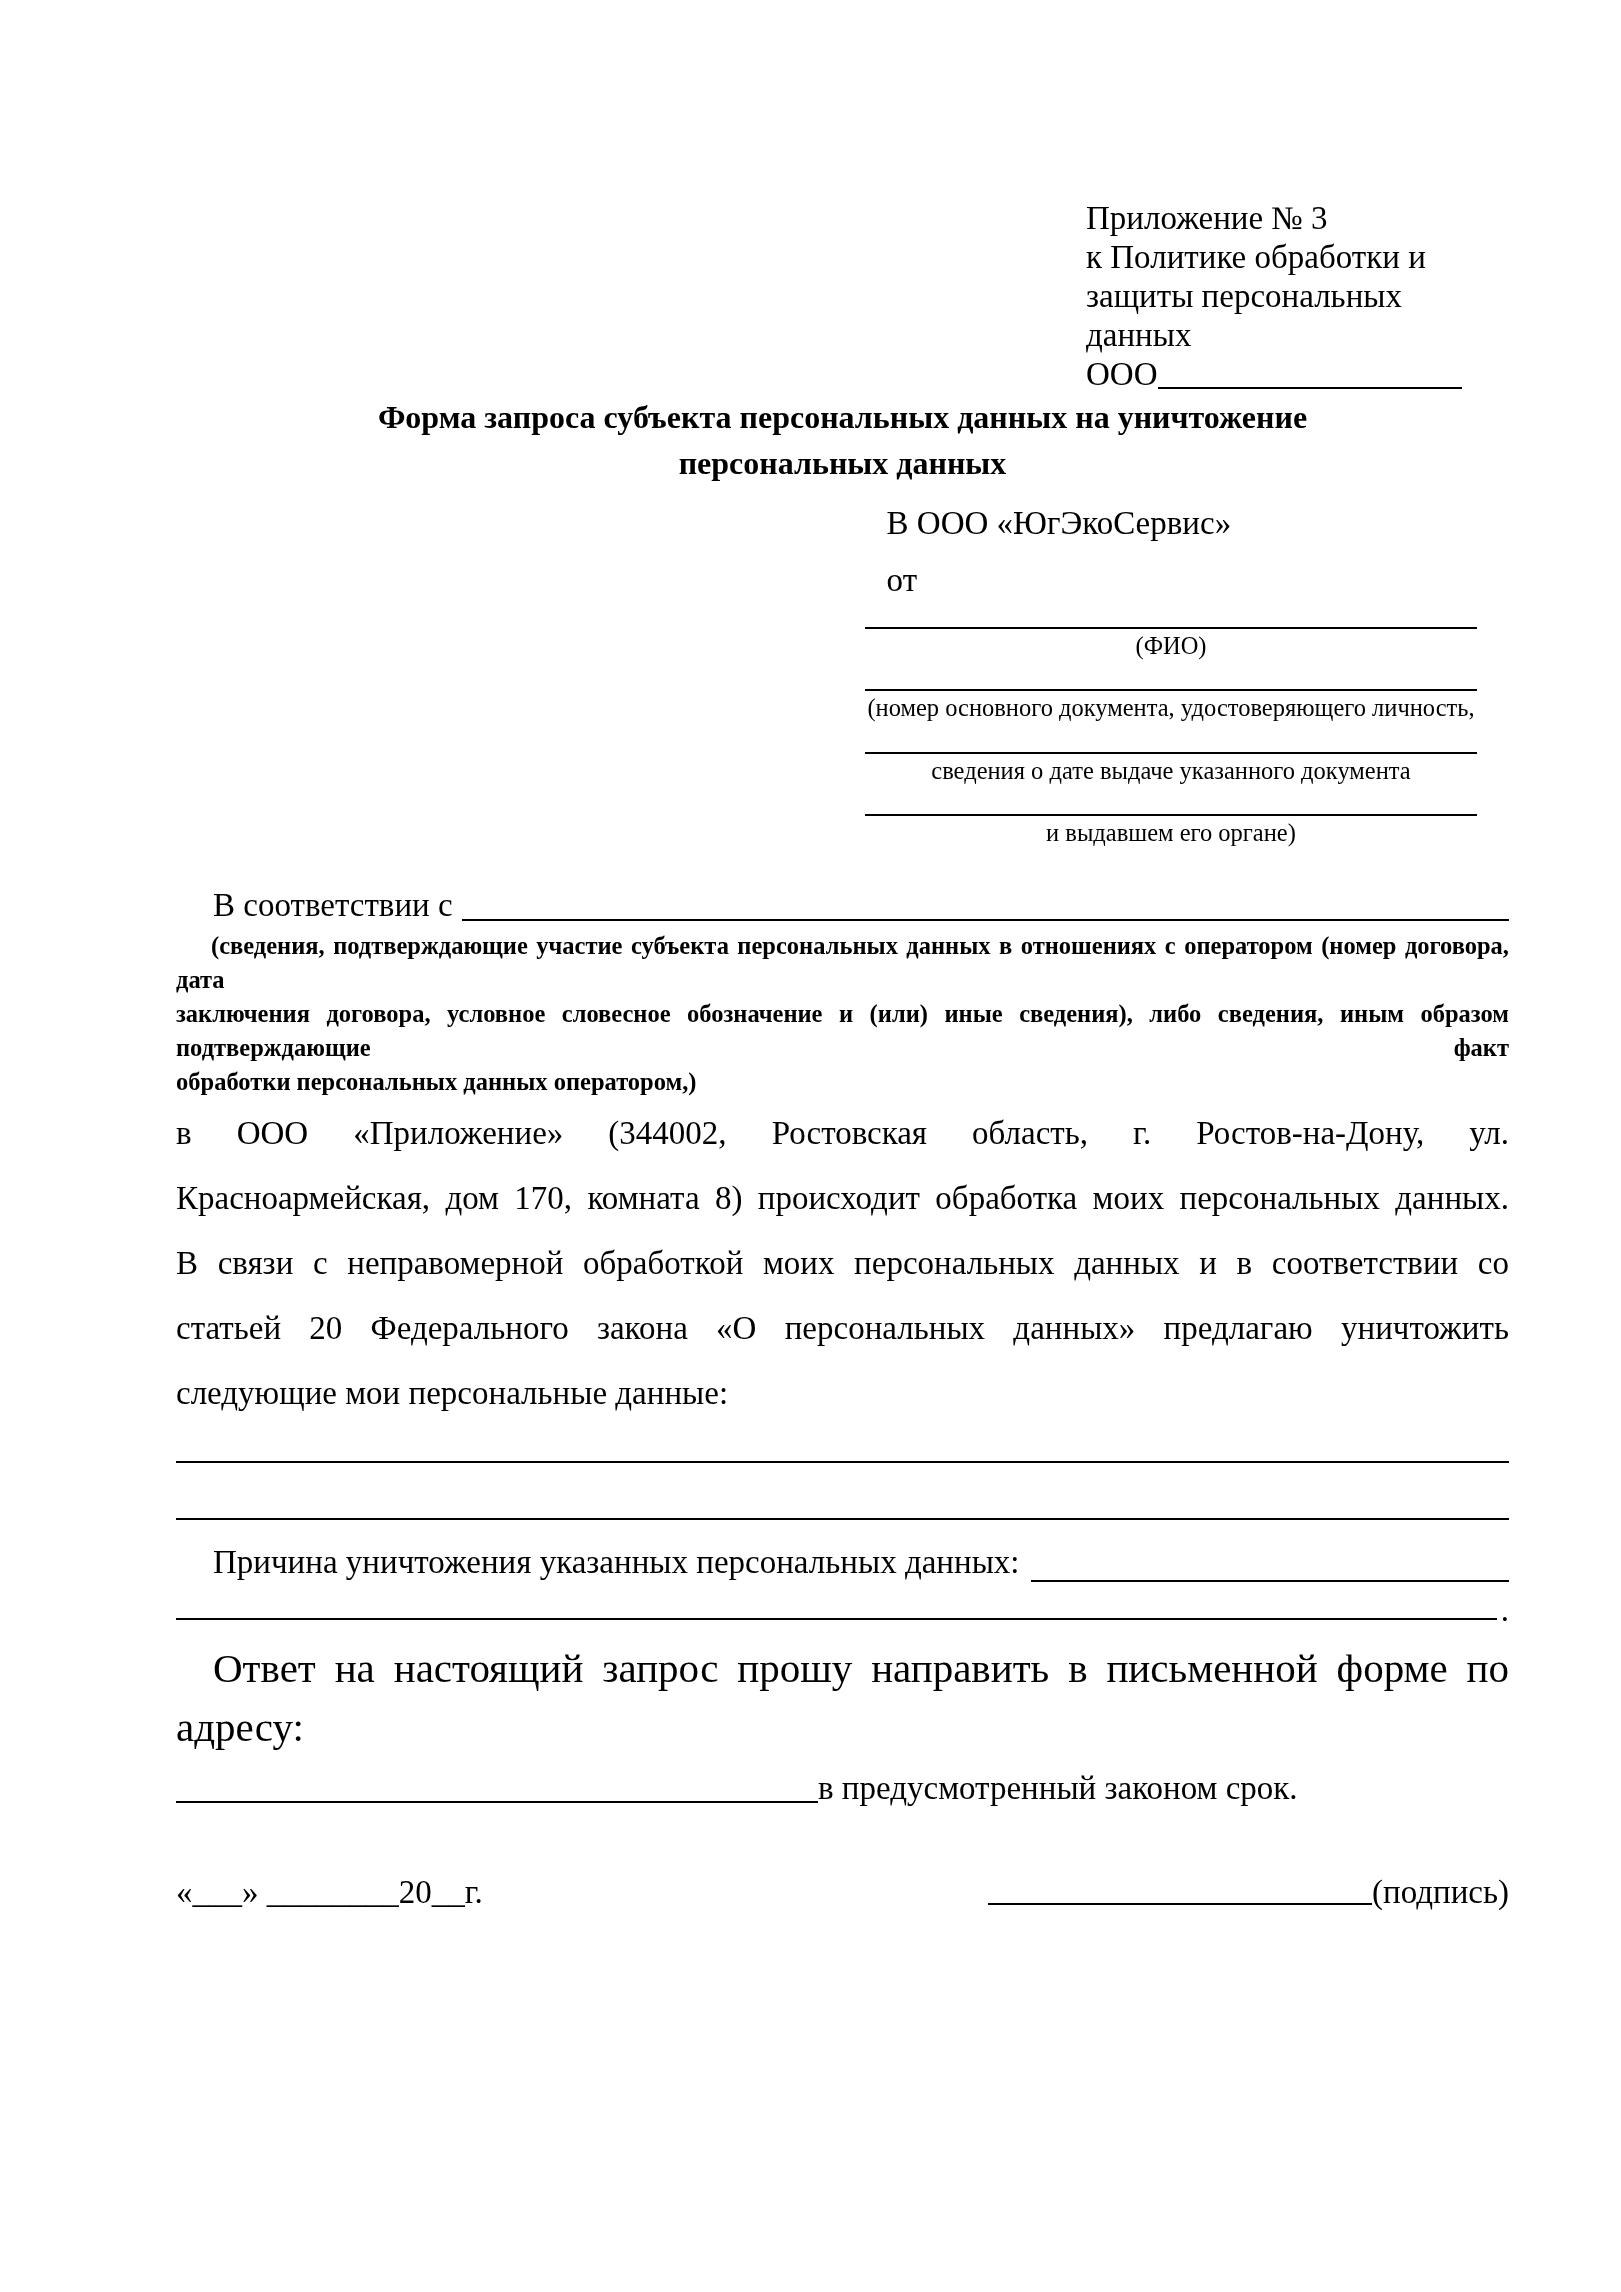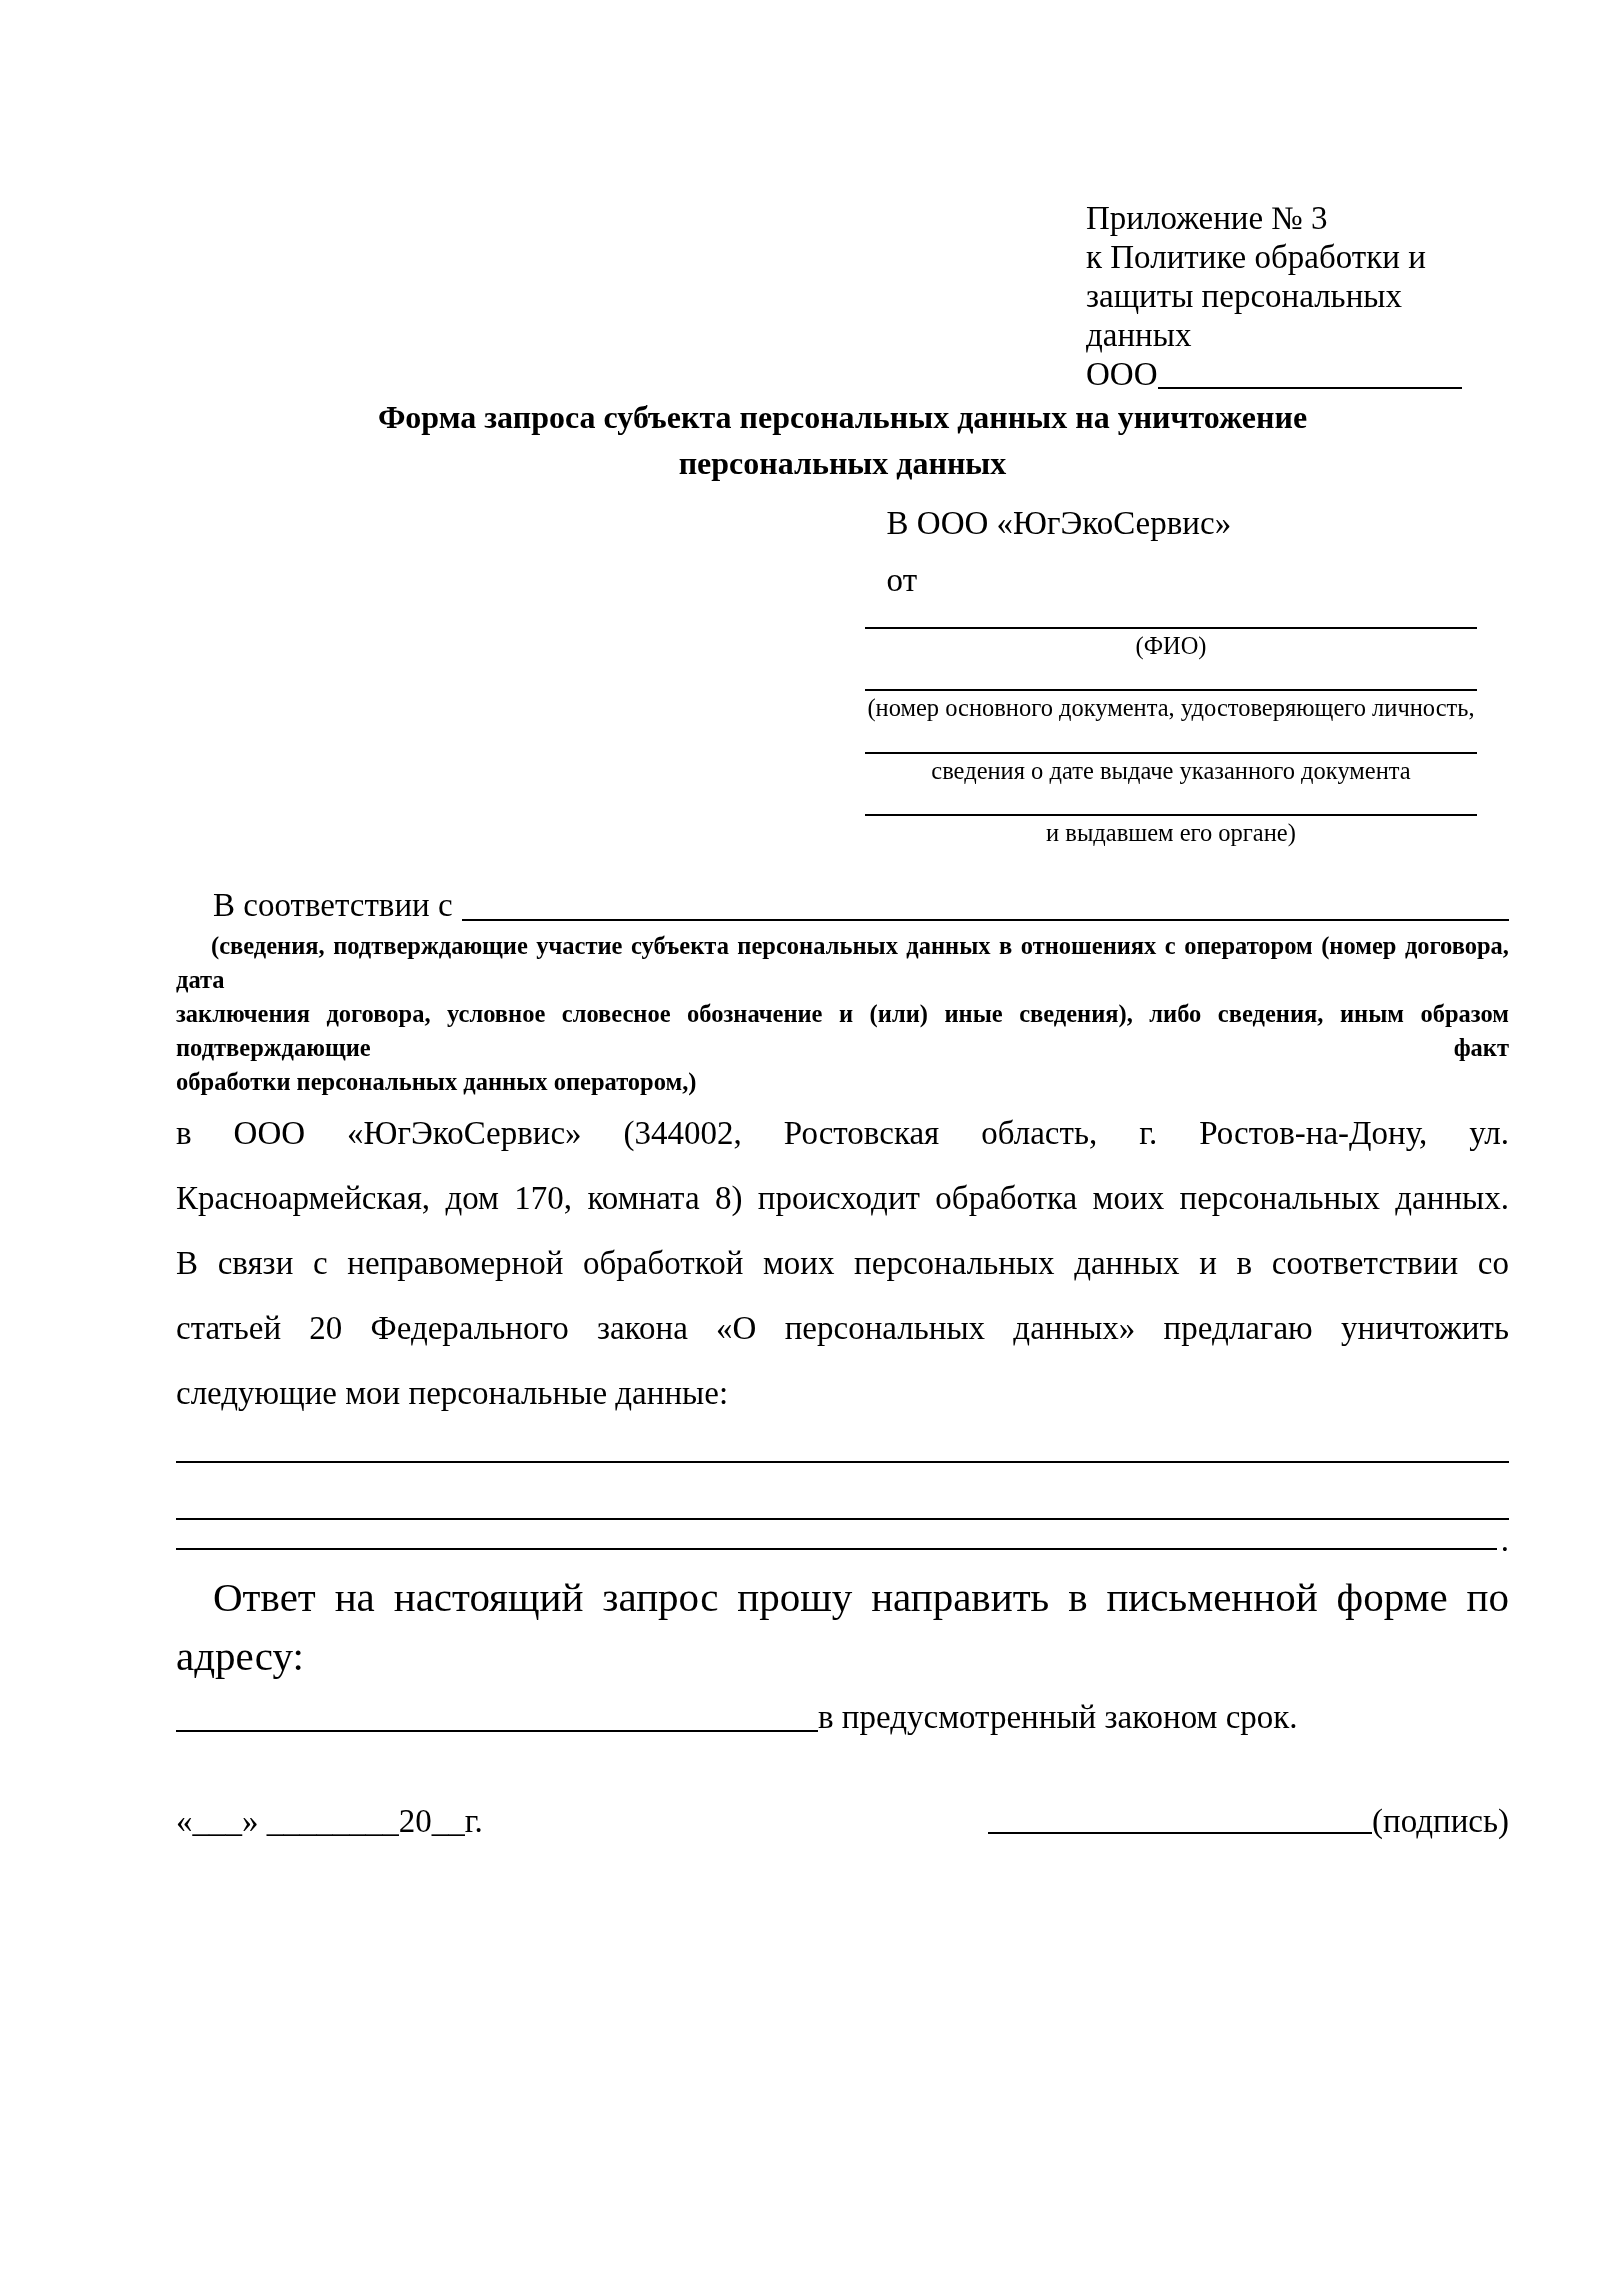--- a/index.html
+++ b/index.html
@@ -232,30 +232,34 @@
     <span class="fill"></span>
   </div>
 
   <div class="fine-print">
     <div class="fp indent">(сведения, подтверждающие участие субъекта персональных данных в отношениях с оператором (номер договора, дата</div>
     <div class="fp">заключения договора, условное словесное обозначение и (или) иные сведения), либо сведения, иным образом подтверждающие факт</div>
     <div class="fp last">обработки персональных данных оператором,)</div>
   </div>
 
   <div class="body-par">
-    <div class="bl">в ООО «ЮгЭкоСервис» (344002, Ростовская область, г. Ростов-на-Дону, ул.</div>
+    <div class="bl">в ООО «Приложение» (344002, Ростовская область, г. Ростов-на-Дону, ул.</div>
     <div class="bl">Красноармейская, дом 170, комната 8) происходит обработка моих персональных данных.</div>
     <div class="bl">В связи с неправомерной обработкой моих персональных данных и в соответствии со</div>
     <div class="bl">статьей 20 Федерального закона «О персональных данных» предлагаю уничтожить</div>
     <div class="bl last">следующие мои персональные данные:</div>
   </div>
 
   <div class="wide-rule a"></div>
   <div class="wide-rule b"></div>
 
+  <div class="reason">
+    <span class="lead">Причина уничтожения указанных персональных данных:</span>
+    <span class="fill"></span>
+  </div>
 
   <div class="rule-period">
     <span class="fill"></span>
     <span class="dot">.</span>
   </div>
 
   <div class="response">Ответ на настоящий запрос прошу направить в письменной форме по адресу:</div>
   <div class="response2">
     <span class="blank"></span>
     <span>в предусмотренный законом срок.</span>

